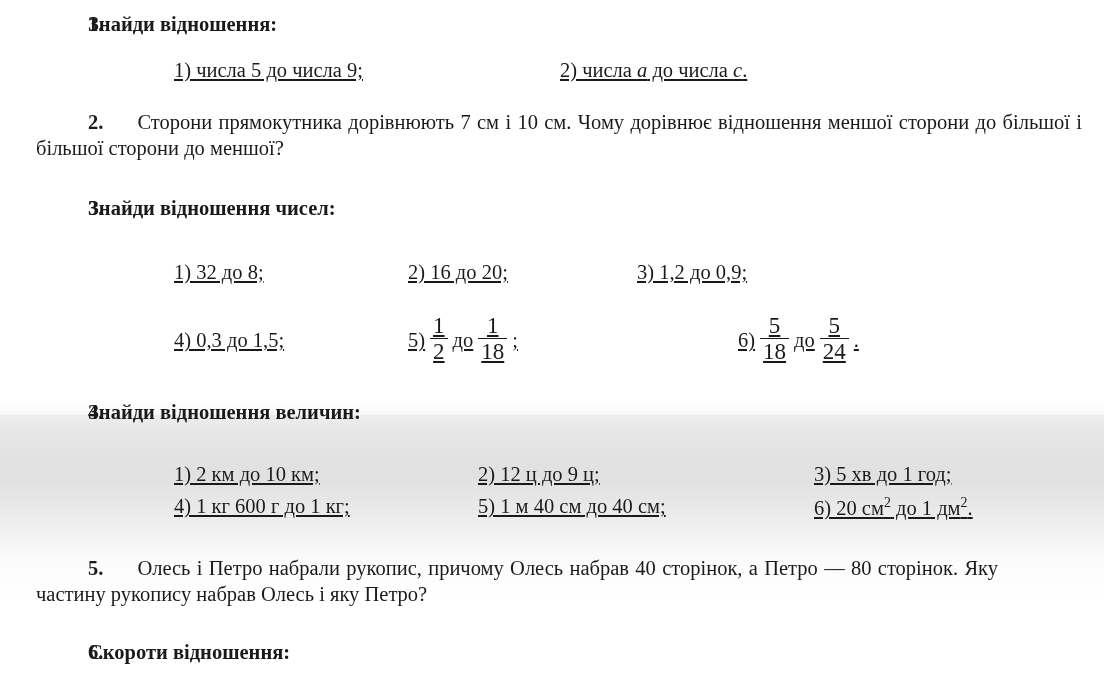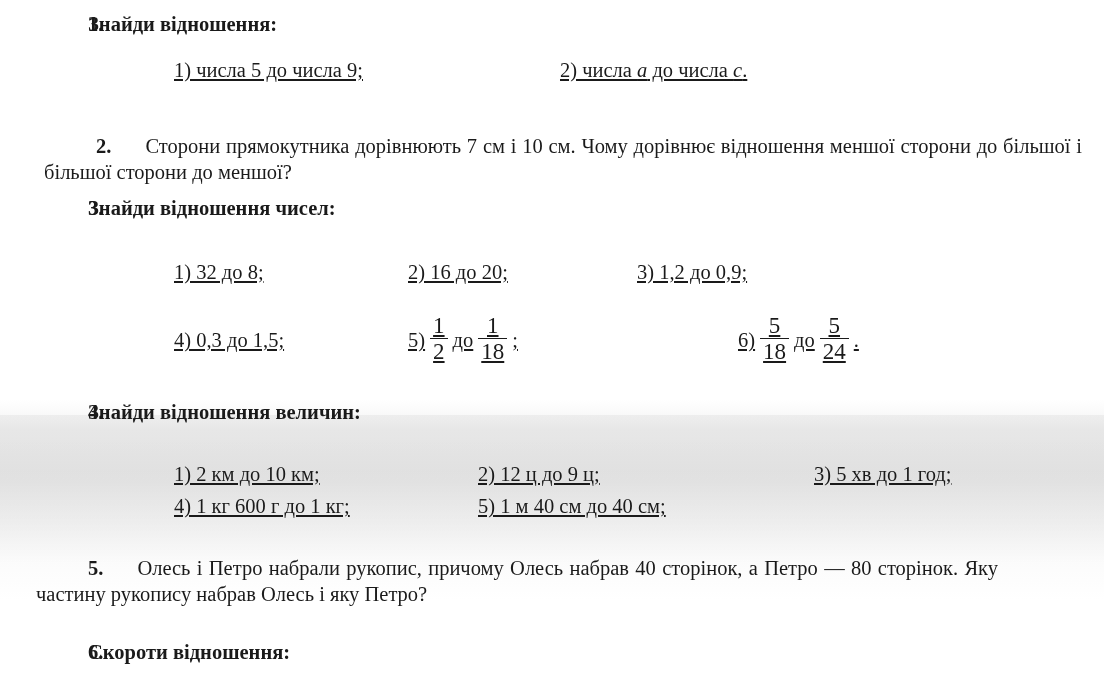--- a/index.html
+++ b/index.html
@@ -88,21 +88,21 @@
   .fr-line {
     display: flex;
     align-items: center;
   }
   sup { font-size: 0.68em; }
   i { font-style: italic; }
 
   
   #t1 { position: absolute; top: 12px; left: 0; right: 0; }
   #t1 .items-row { margin-top: 20px; }
-  #t2 { position: absolute; top: 110px; left: 8px; right: 0; margin-top: 24px; }
+  #t2 { position: absolute; top: 110px; left: 0; right: 0; }
   #t3 { position: absolute; top: 196px; left: 0; right: 0; }
   #t4 { position: absolute; top: 400px; left: 0; right: 0; }
   #t5 { position: absolute; top: 556px; left: 0; right: 0; }
   #t6 { position: absolute; top: 640px; left: 0; right: 0; }
 
   #t2 .para {
     padding-left: 36px;
     padding-right: 22px;
   }
   #t5 .para {
@@ -188,20 +188,21 @@
       <span class="stem">Знайди відношення величин:</span>
     </div>
     <div class="items-row" style="margin-top:36px">
       <span class="it" style="width:304px">1) 2 км до 10 км;</span>
       <span class="it" style="width:336px">2) 12 ц до 9 ц;</span>
       <span class="it">3) 5 хв до 1 год;</span>
     </div>
     <div class="items-row" style="margin-top:7px">
       <span class="it" style="width:304px">4) 1 кг 600 г до 1 кг;</span>
       <span class="it" style="width:336px">5) 1 м 40 см до 40 см;</span>
+      <span class="it">6) 20 см<sup>2</sup> до 1 дм<sup>2</sup>.</span>
     </div>
   </div>
 
   <div class="task" id="t5">
     <div class="para body-text">
       <span class="inline-num">5.</span><span>Олесь і Петро набрали рукопис, причому Олесь набрав 40 сторінок, а Петро — 80 сторінок. Яку частину рукопису набрав Олесь і яку Петро?</span>
     </div>
   </div>
 
   <div class="task" id="t6">

